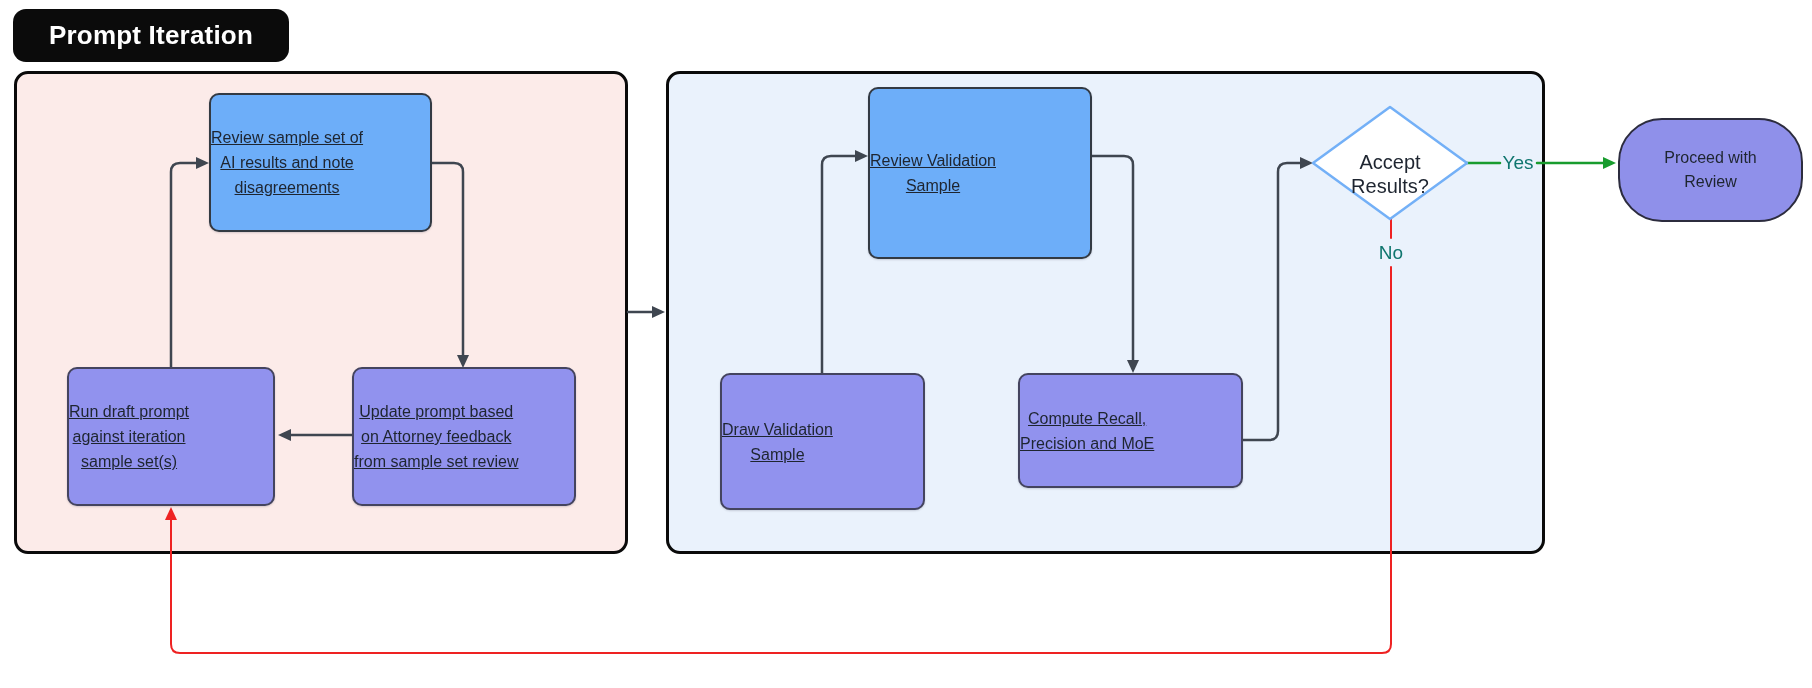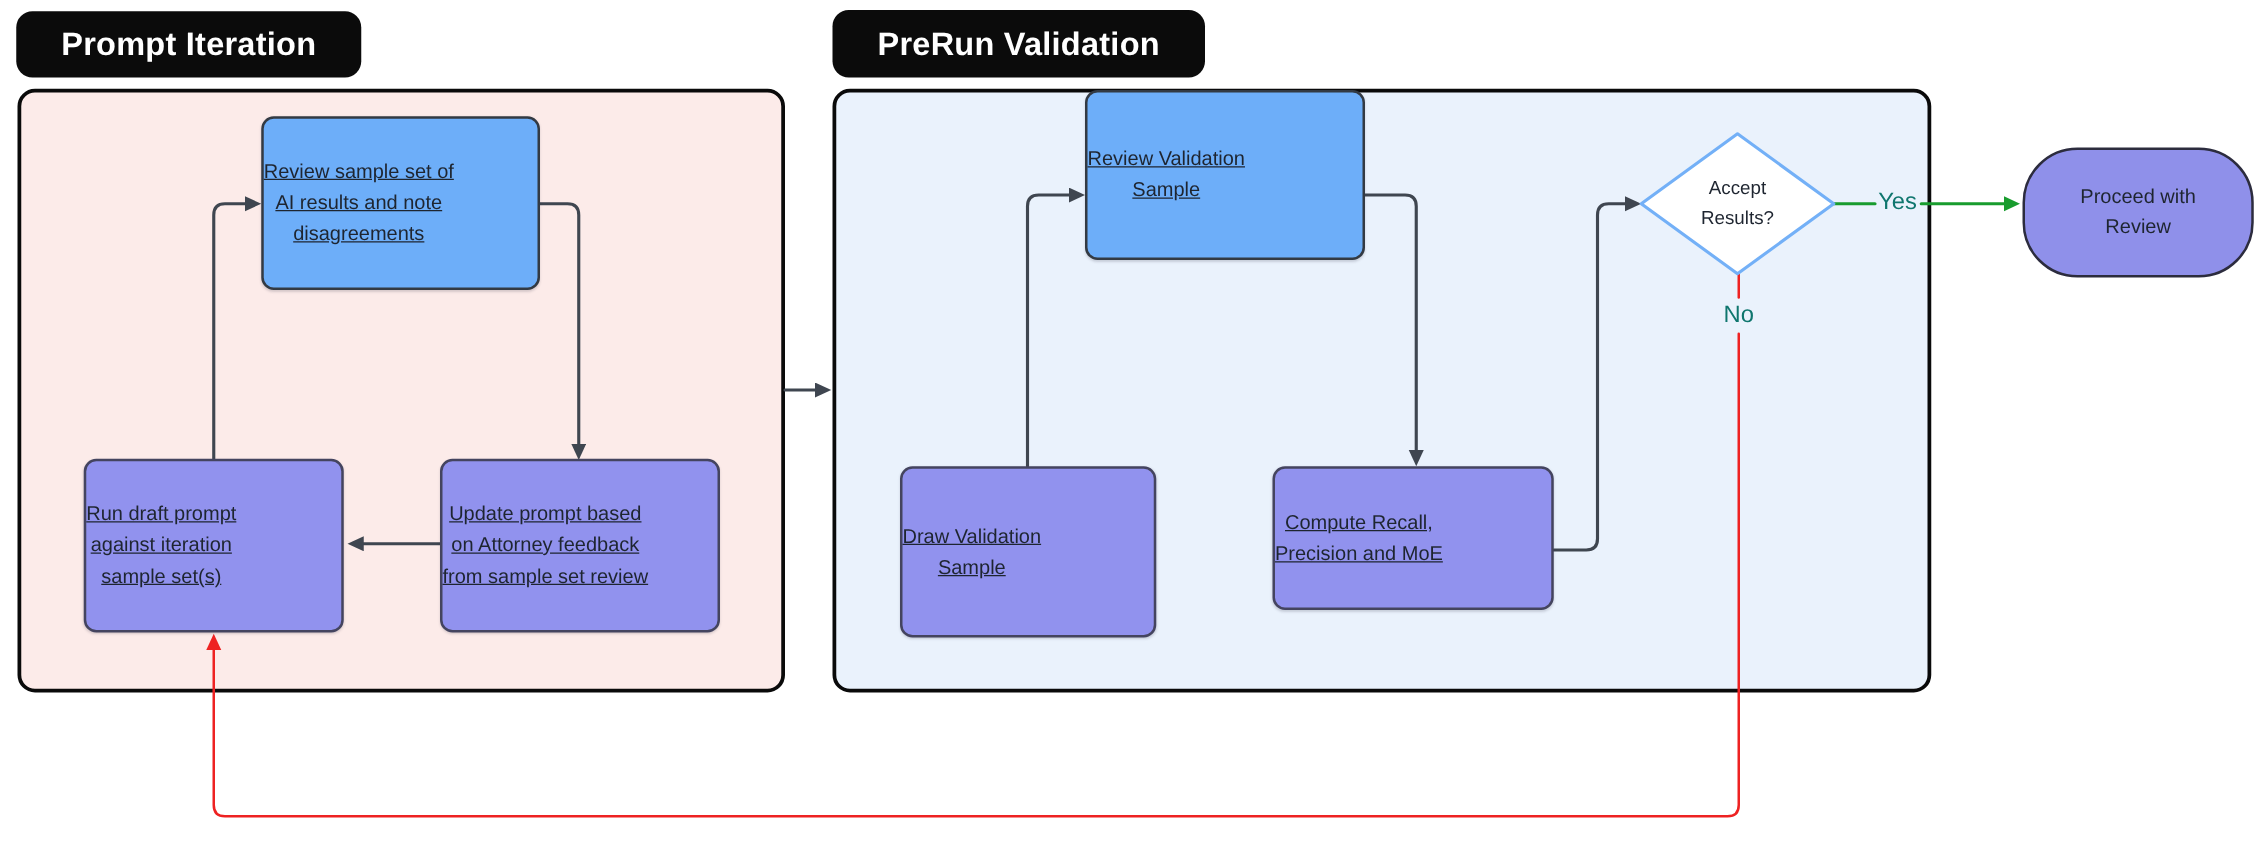--- a/index.html
+++ b/index.html
@@ -29,45 +29,42 @@
   .node-blue{background:#6daef9;border:2px solid #333a43;}
   .node-purple{background:#9192ee;border:2px solid #44445f;}
   .terminal{
     position:absolute;left:1618px;top:118px;width:185px;height:104px;box-sizing:border-box;
     background:#8f90ea;border:2.5px solid #2c2c3e;border-radius:44px;z-index:3;
     display:flex;align-items:center;justify-content:center;text-align:center;
     color:#1e2530;font-size:16px;line-height:24px;
   }
   .terminal span{white-space:pre-line;}
   .diamond-label{
-    position:absolute;left:1313px;top:130px;width:154px;height:66px;z-index:3;
+    position:absolute;left:1313px;top:141px;width:154px;height:66px;z-index:3;
     display:flex;align-items:center;justify-content:center;text-align:center;
-    color:#1e2530;font-size:15px;line-height:24px;
+    color:#1e2530;font-size:20px;line-height:24px;
   }
   .diamond-label span{white-space:pre-line;}
   .edge-label{
     position:absolute;transform:translate(-50%,-50%);z-index:4;
     color:#0f766e;font-size:19px;line-height:19px;
   }
   .edge-label-yes{left:1518px;top:162px;}
   .edge-label-no{left:1391px;top:252px;}
 </style>
 </head>
 <body>
 
 <div class="canvas">
 
   <div class="group group-pink"></div>
   <div class="group group-blue"></div>
 
   <div class="pill pill-prompt">
     <span>Prompt Iteration</span>
-  </div>
-  <div class="pill pill-prerun">
-    <span>PreRun Validation</span>
   </div>
 
   <svg class="edges" width="1812" height="688" viewBox="0 0 1812 688">
     <defs>
       <marker id="mDark" markerUnits="userSpaceOnUse" markerWidth="14" markerHeight="13" refX="1" refY="6" orient="auto">
         <path d="M0,0 L13,6 L0,12 z" fill="#3f4650"></path>
       </marker>
       <marker id="mGreen" markerUnits="userSpaceOnUse" markerWidth="14" markerHeight="13" refX="1" refY="6" orient="auto">
         <path d="M0,0 L13,6 L0,12 z" fill="#189c2e"></path>
       </marker>
@@ -107,21 +104,21 @@
   <div class="node node-purple" style="left:352px;top:367px;width:224px;height:139px;">
     <span>Update prompt based
 on Attorney feedback
 from sample set review</span>
   </div>
   <div class="node node-purple" style="left:67px;top:367px;width:208px;height:139px;">
     <span>Run draft prompt
 against iteration
 sample set(s)</span>
   </div>
-  <div class="node node-blue" style="left:868px;top:72px;width:224px;height:136px;">
+  <div class="node node-blue" style="left:868px;top:87px;width:224px;height:172px;">
     <span>Review Validation
 Sample</span>
   </div>
   <div class="node node-purple" style="left:720px;top:373px;width:205px;height:137px;">
     <span>Draw Validation
 Sample</span>
   </div>
   <div class="node node-purple" style="left:1018px;top:373px;width:225px;height:115px;">
     <span>Compute Recall,
 Precision and MoE</span>

